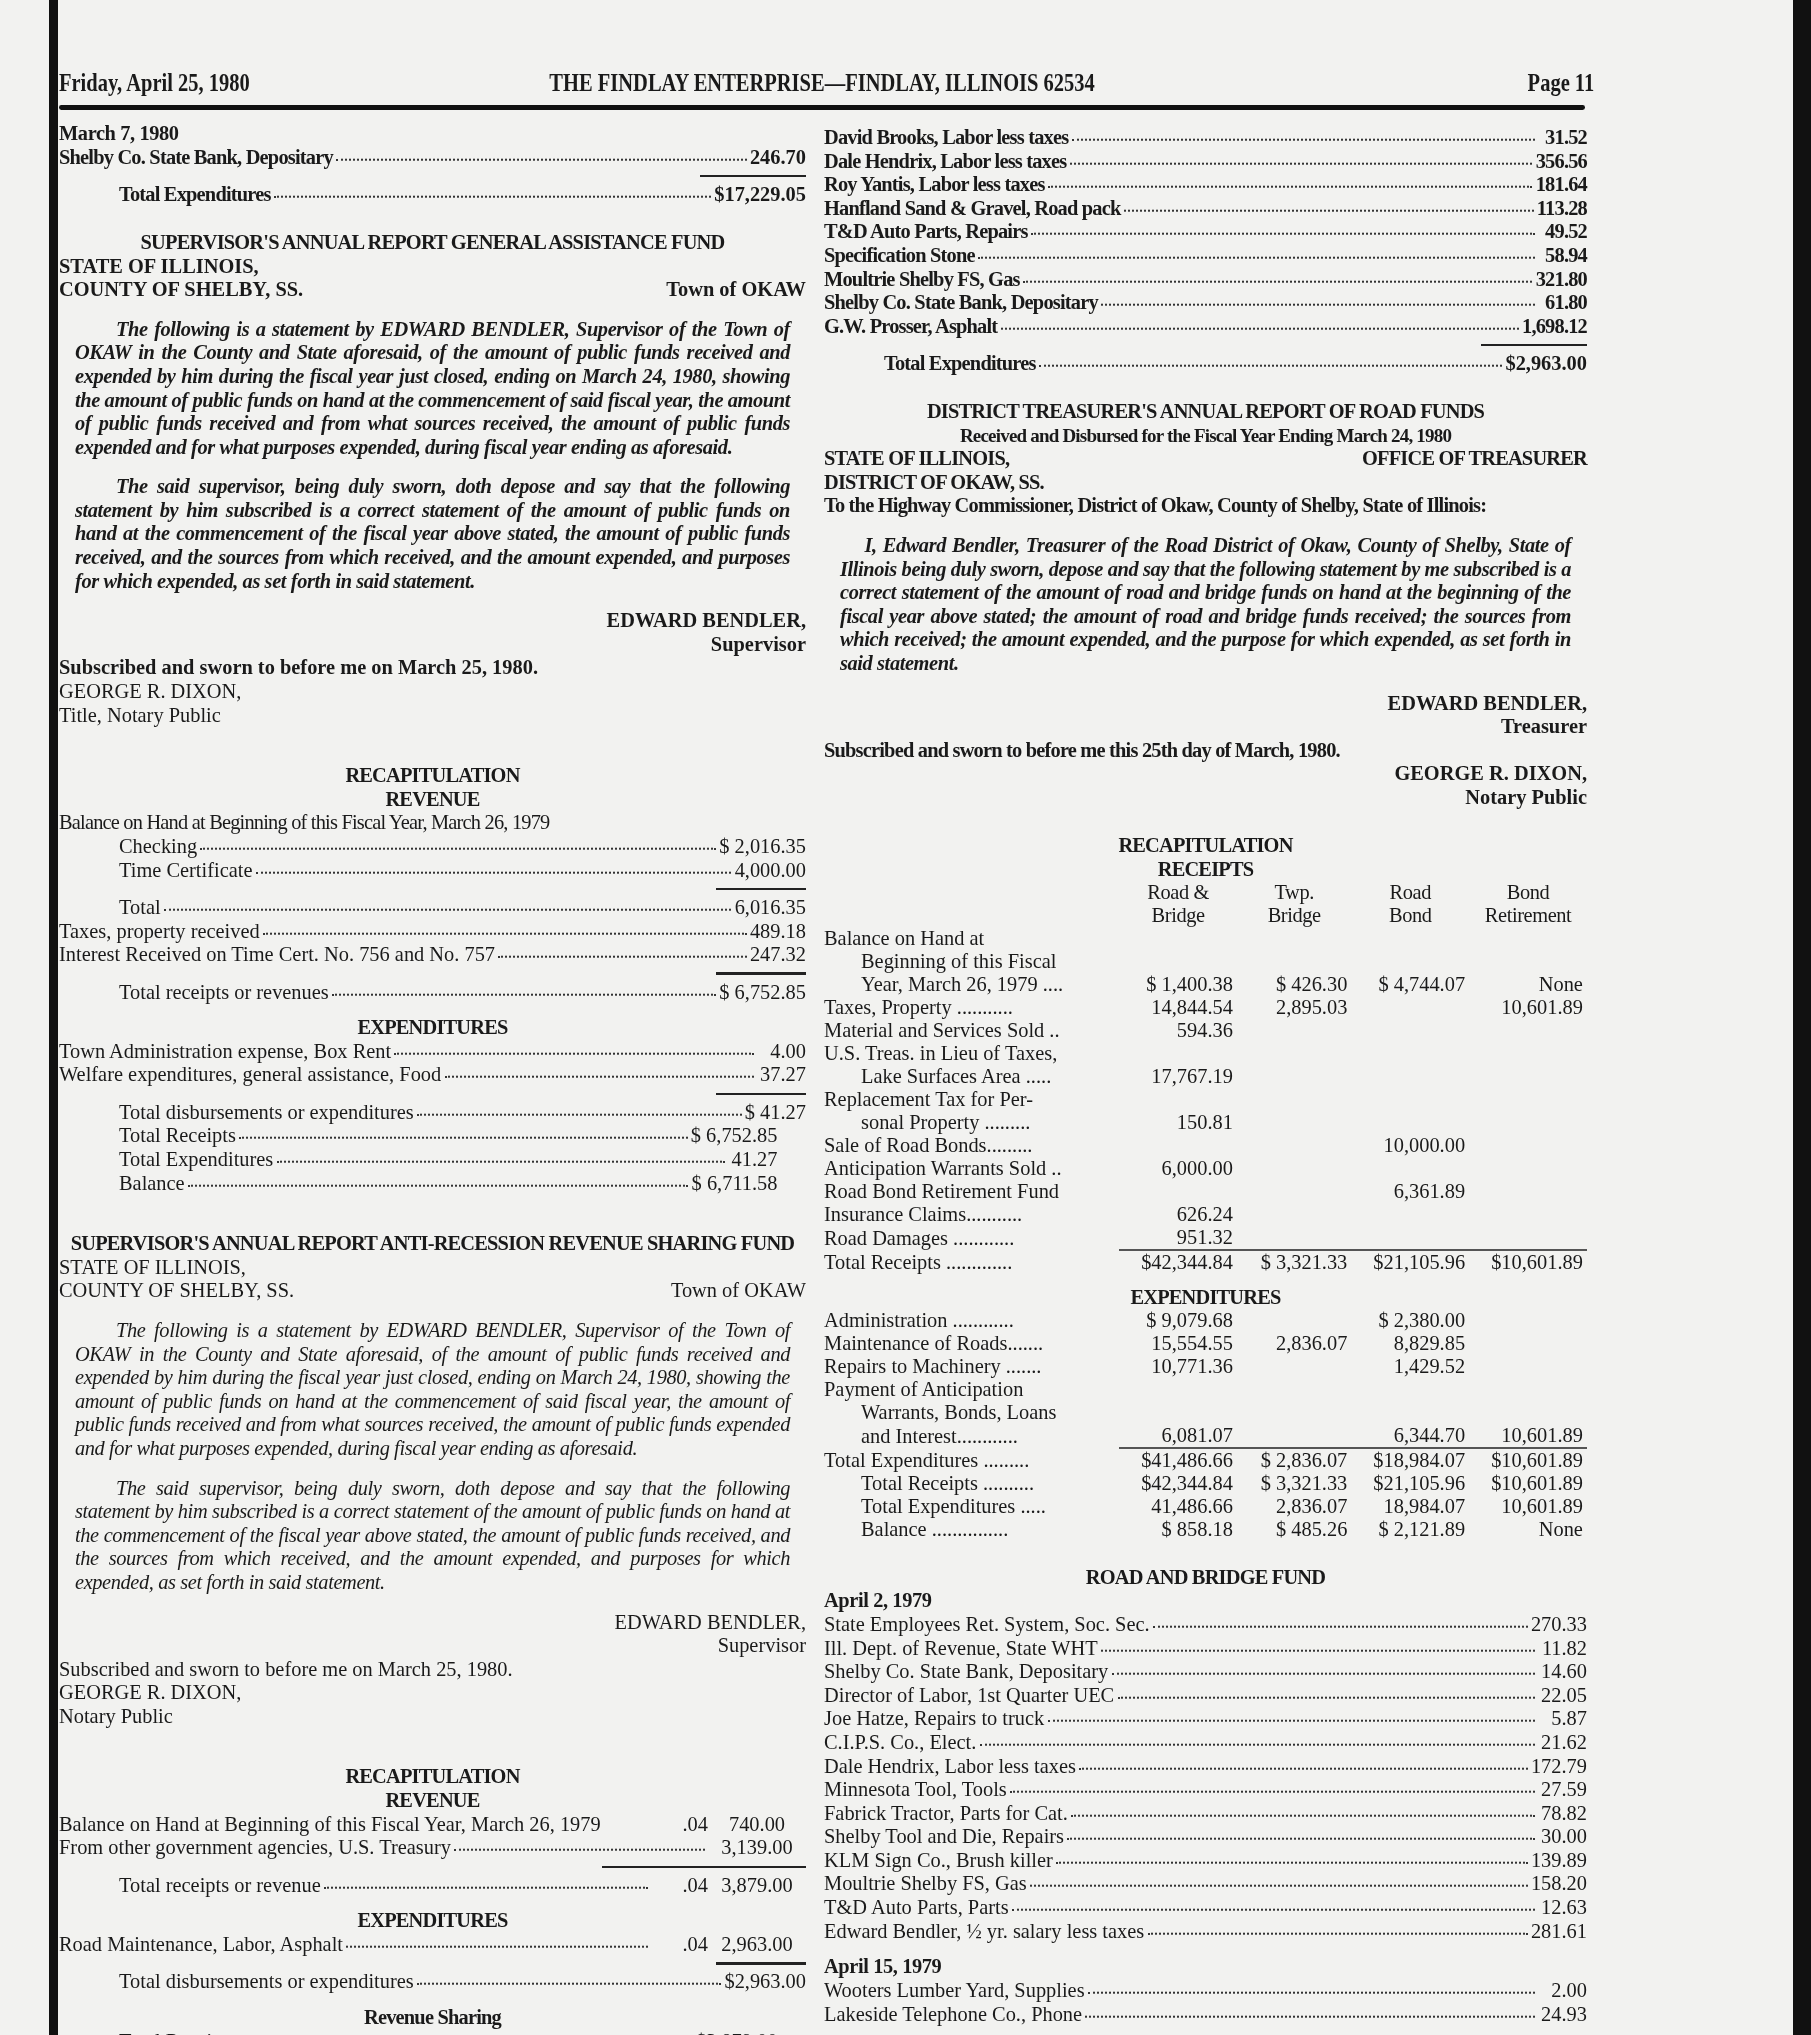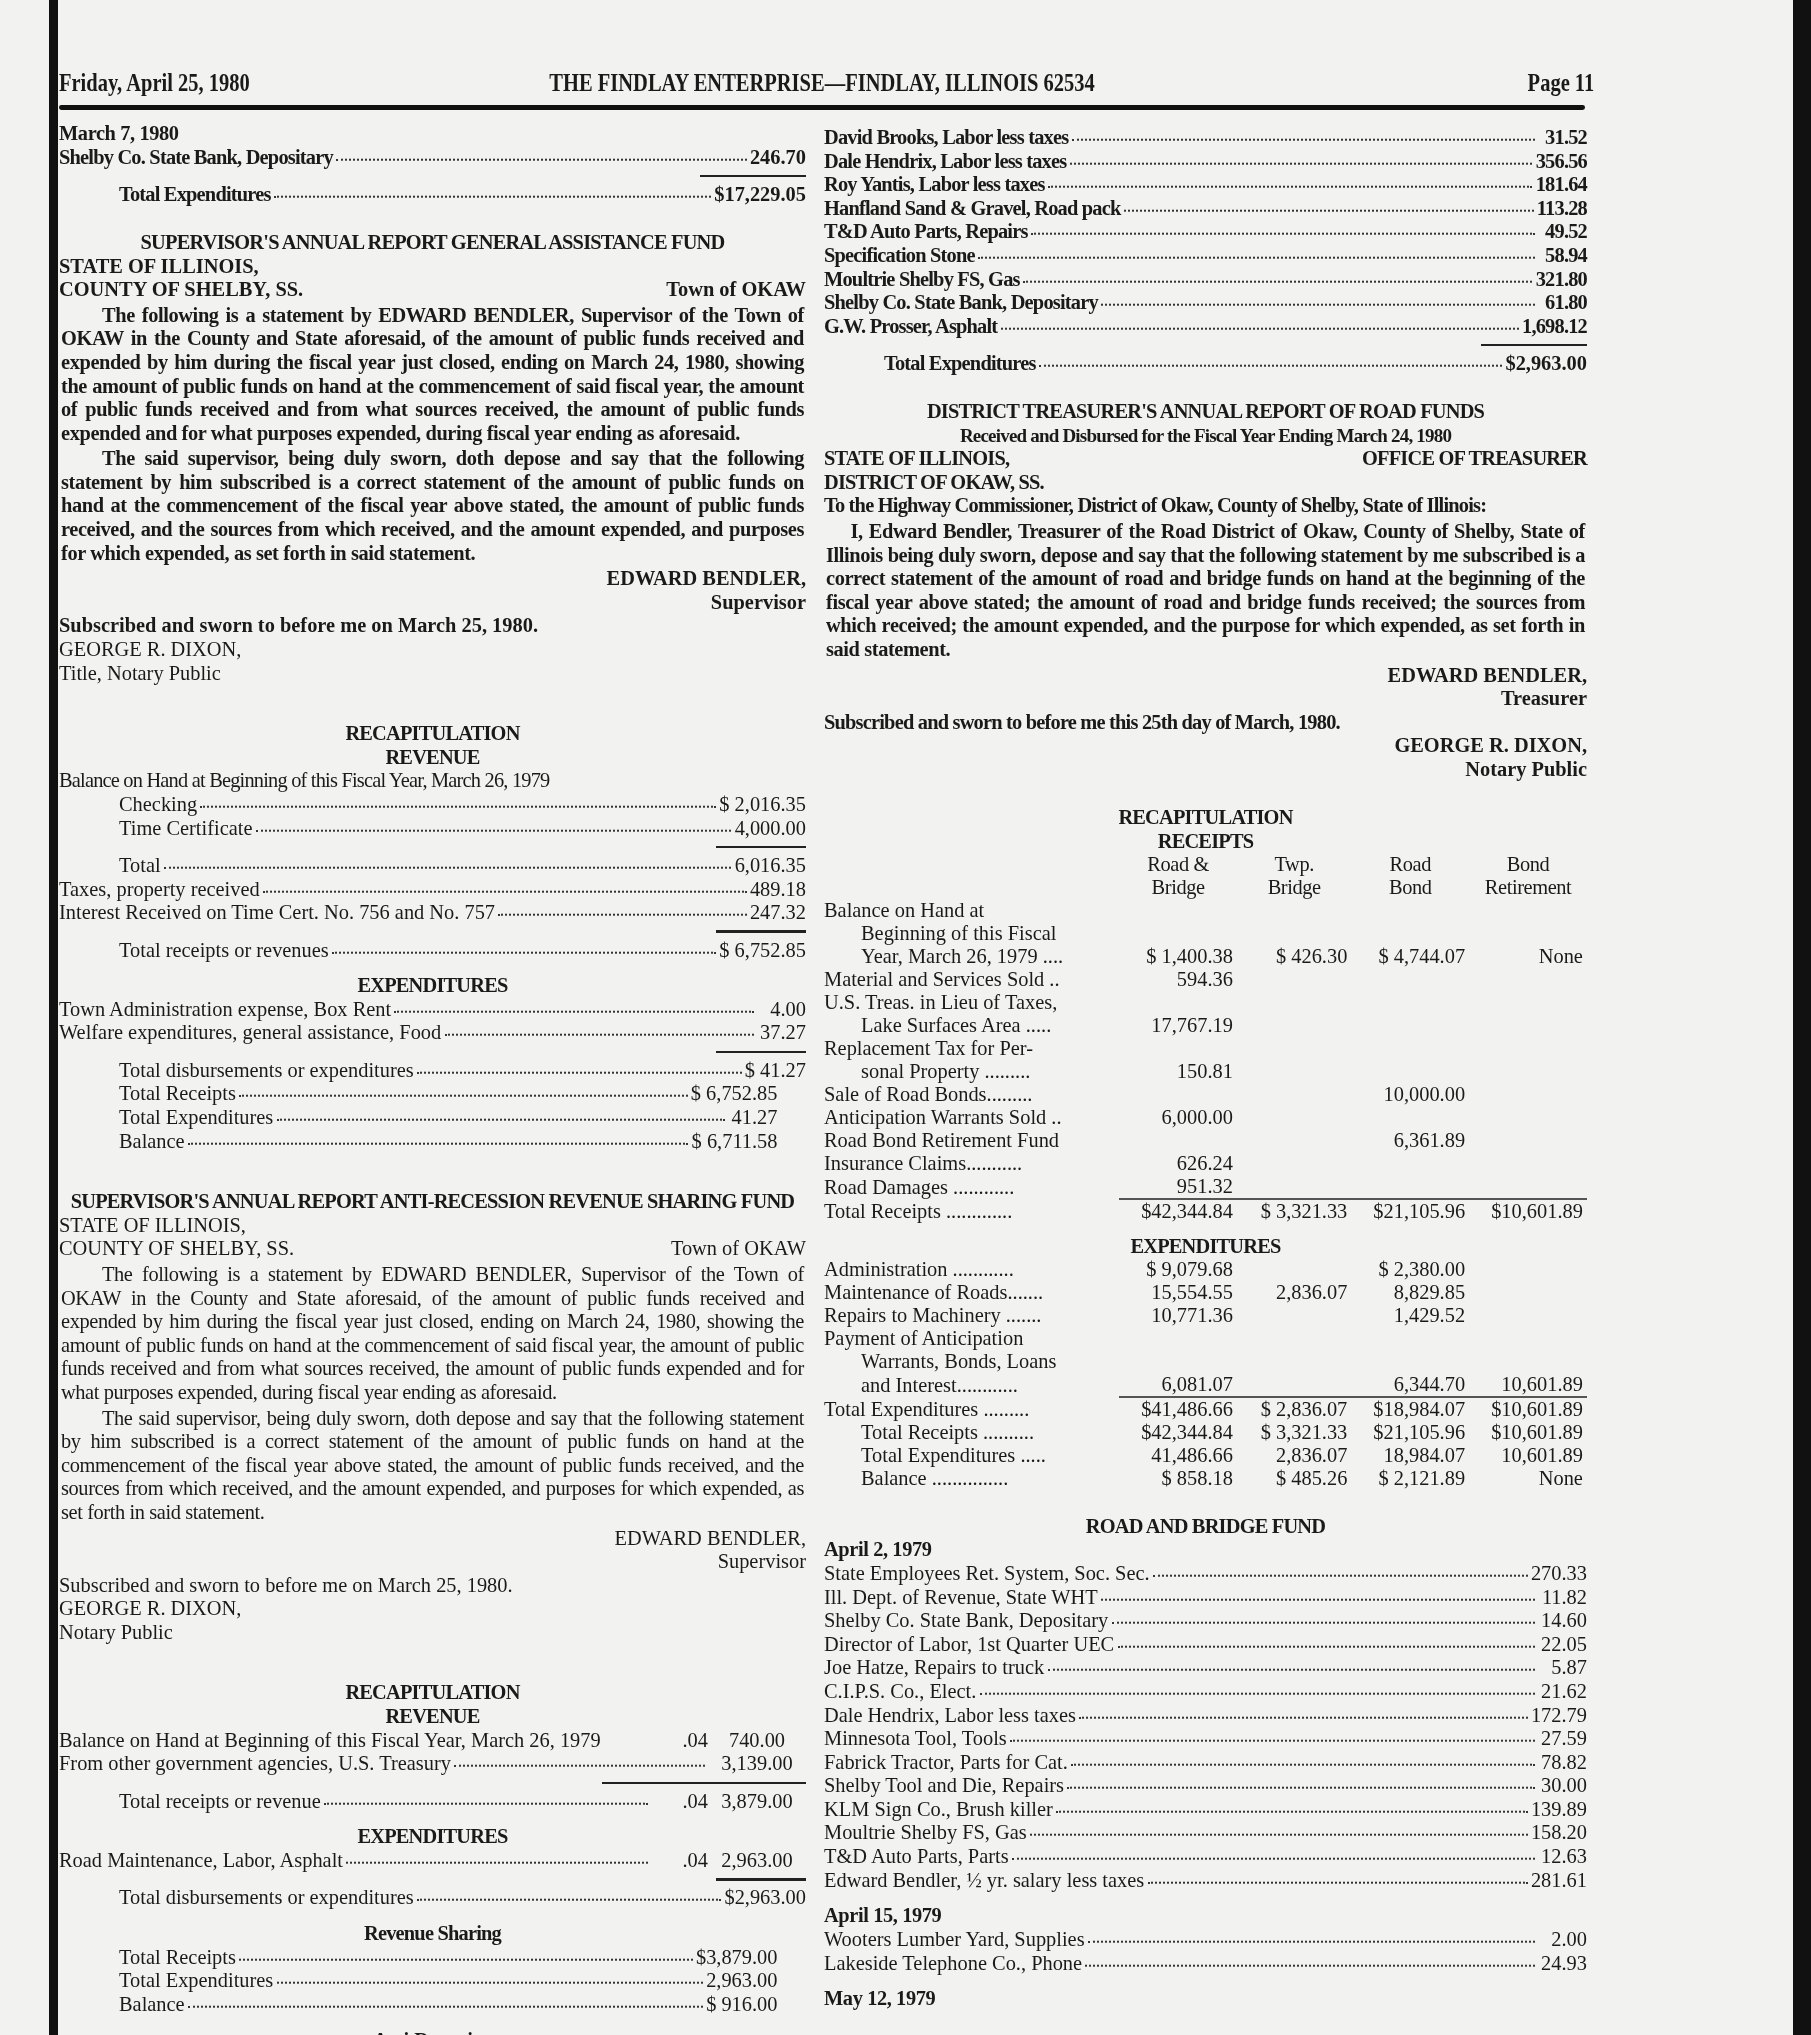--- a/index.html
+++ b/index.html
@@ -26,21 +26,21 @@
   .row { display:flex; align-items:baseline; white-space:nowrap; }
   .row .lbl { flex:0 0 auto; }
   .row .dots { flex:1 1 auto; border-bottom:2px dotted #333; margin:0 3.3px; height:0; transform:translateY(-3.3px); }
   .row .amt { flex:0 0 auto; text-align:right; min-width:49px; }
   .row.indent { padding-left:60px; }
   .bold { font-weight:bold; }
   .condensed { letter-spacing:-0.8px; }
   .heading { text-align:center; font-weight:bold; letter-spacing:-0.8px; }
   .rule-right { height:2.4px; background:#222; width:106px; margin-left:auto; margin-top:5.7px; margin-bottom:5.7px; }
   .rule-right.short { width:90px; }
-  .para { text-align:justify; text-indent:41px; margin:2px; letter-spacing:-0.4px; }
+  .para { text-align:justify; text-indent:41px; margin:16px; letter-spacing:-0.4px;font-style:italic; }
   .right-sign { text-align:right; }
   .gap-s { height:12.2px; }
   .gap-m { height:24.4px; }
   .gap-l { height:37px; }
   .date-line { font-weight:bold; letter-spacing:-0.4px; }
   .split { display:flex; justify-content:space-between; }
 
   
   .recap { width:100%; border-collapse:collapse; font-size:20.4px; line-height:23px; }
   .recap td, .recap th { padding:0; vertical-align:bottom; }
@@ -343,20 +343,27 @@
           <td class="num"></td>
         </tr>
         <tr>
           <td class="lbl ind">Year, March 26, 1979 ....</td>
           <td class="num">$ 1,400.38</td>
           <td class="num">$ 426.30</td>
           <td class="num">$ 4,744.07</td>
           <td class="num">None</td>
         </tr>
         <tr>
+          <td class="lbl">Taxes, Property ...........</td>
+          <td class="num">14,844.54</td>
+          <td class="num">2,895.03</td>
+          <td class="num"></td>
+          <td class="num">10,601.89</td>
+        </tr>
+        <tr>
           <td class="lbl">Material and Services Sold ..</td>
           <td class="num">594.36</td>
           <td class="num"></td>
           <td class="num"></td>
           <td class="num"></td>
         </tr>
         <tr>
           <td class="lbl">U.S. Treas. in Lieu of Taxes,</td>
           <td class="num"></td>
           <td class="num"></td>

